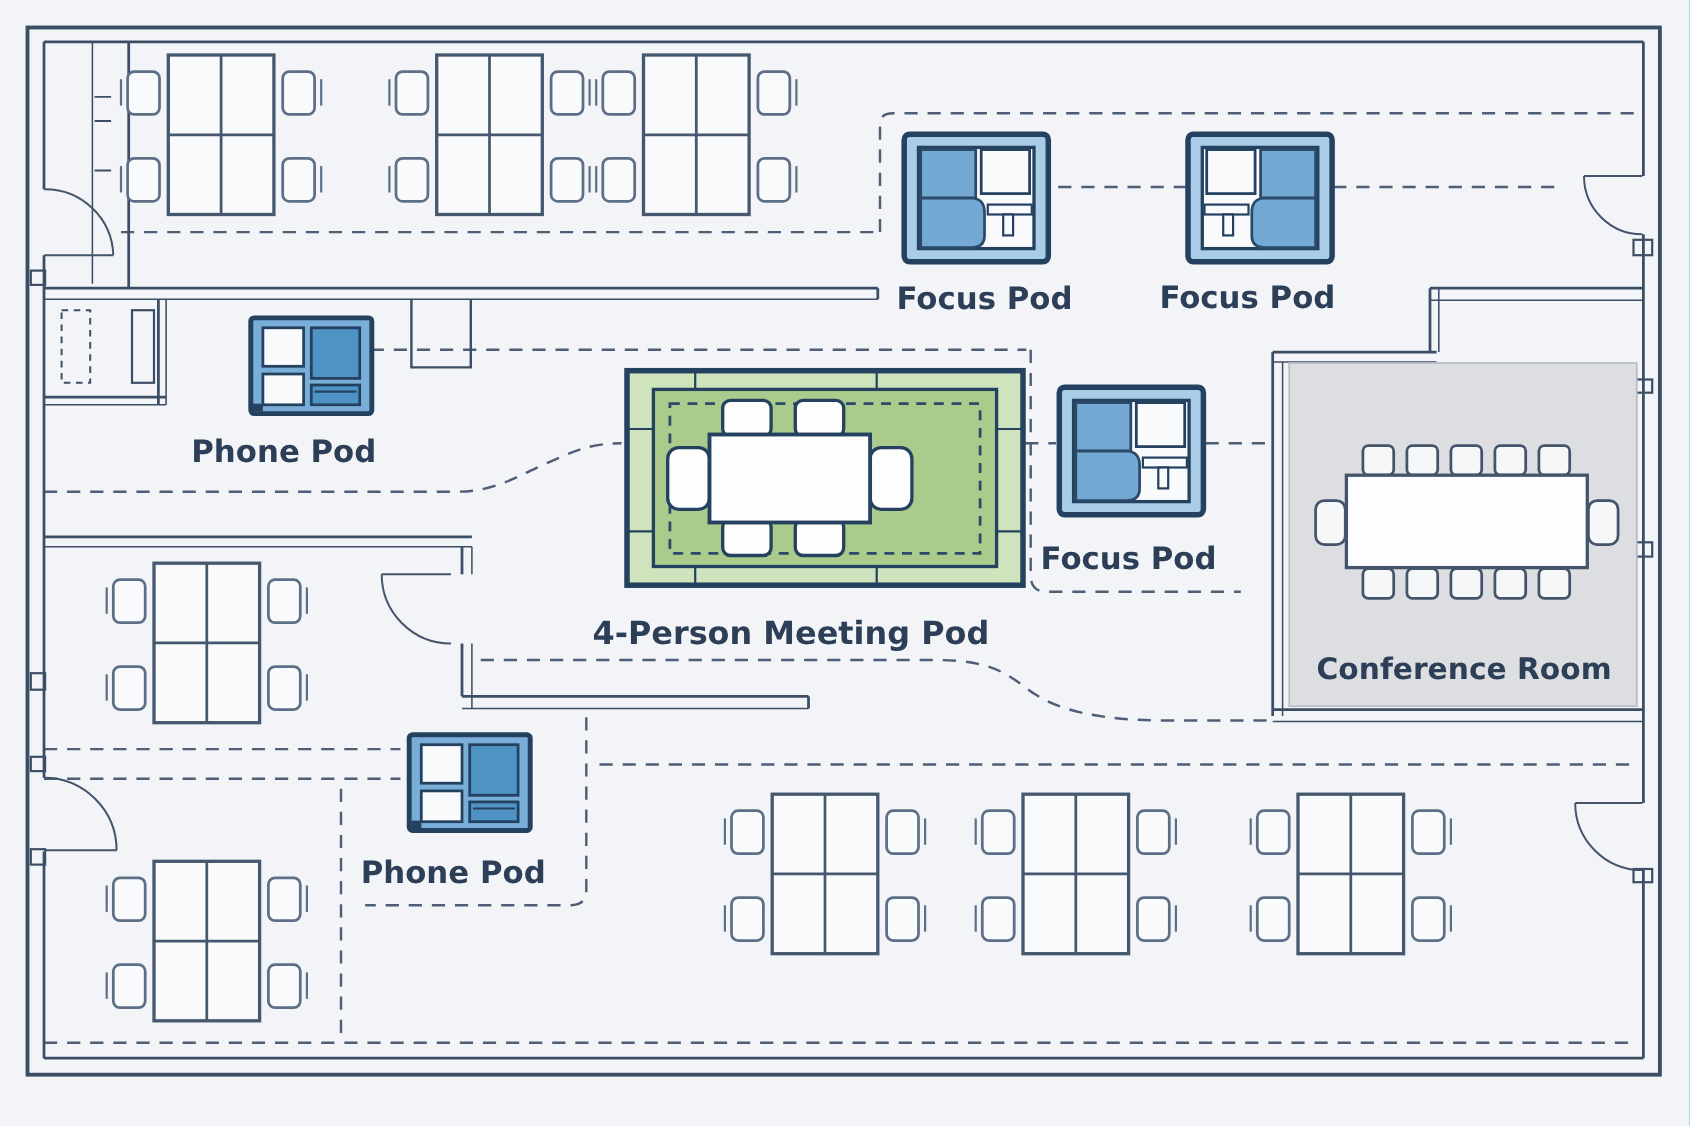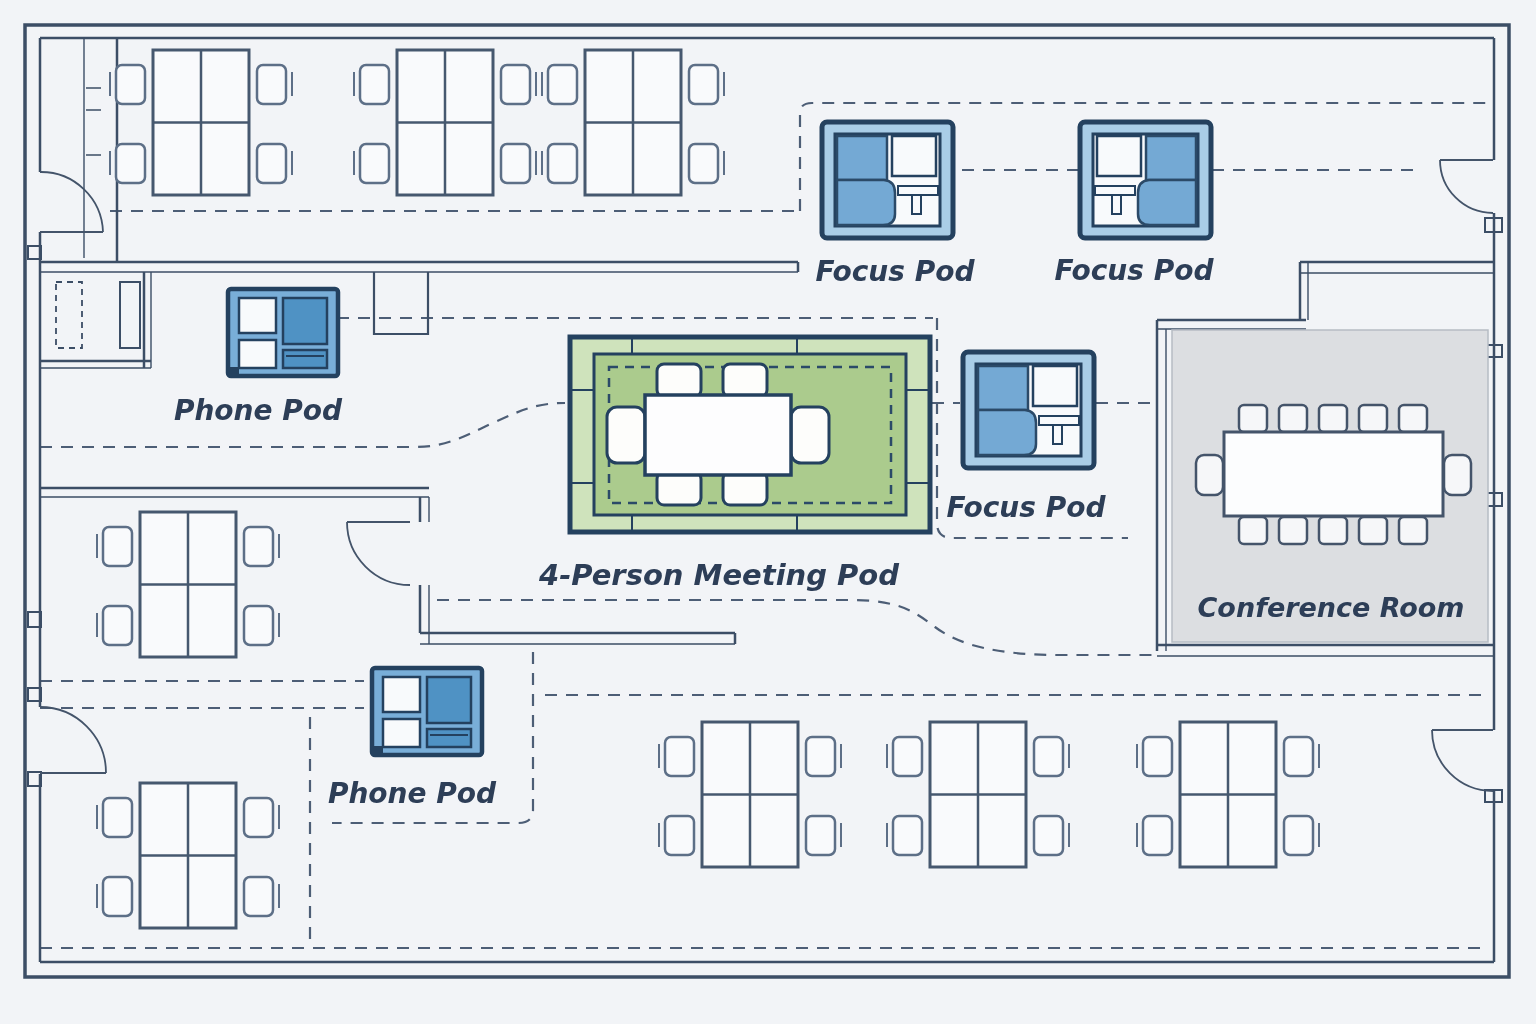--- a/index.html
+++ b/index.html
@@ -1,16 +1,16 @@
 <!DOCTYPE html>
 <html><head>
 <meta charset="utf-8">
 <style>
   html,body{margin:0;padding:0;background:#e9ebee;}
-  #stage{position:relative;width:1536px;height:1024px;overflow:hidden;background:#0ea5e9;font-style:italic;}
+  #stage{position:relative;width:1536px;height:1024px;overflow:hidden;background:#0ea5e9;}
   svg{display:block}
   .plan-label{font-family:"DejaVu Sans","Liberation Sans",sans-serif;font-weight:700;fill:#2d3e57;}
   .lbl-pod{font-size:28px;}
   .lbl-meeting{font-size:29px;}
   .lbl-conf{font-size:27px;}
 </style>
 </head>
 <body>
 
 <div id="stage">

